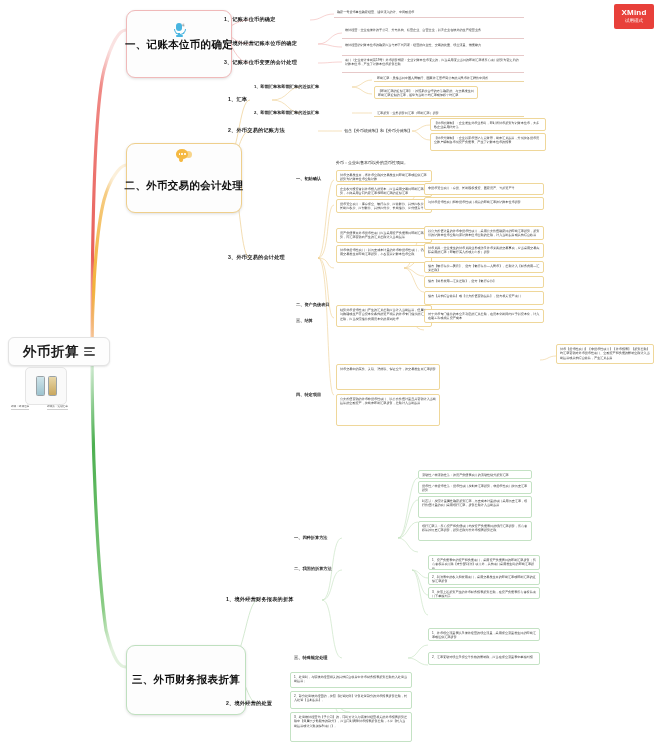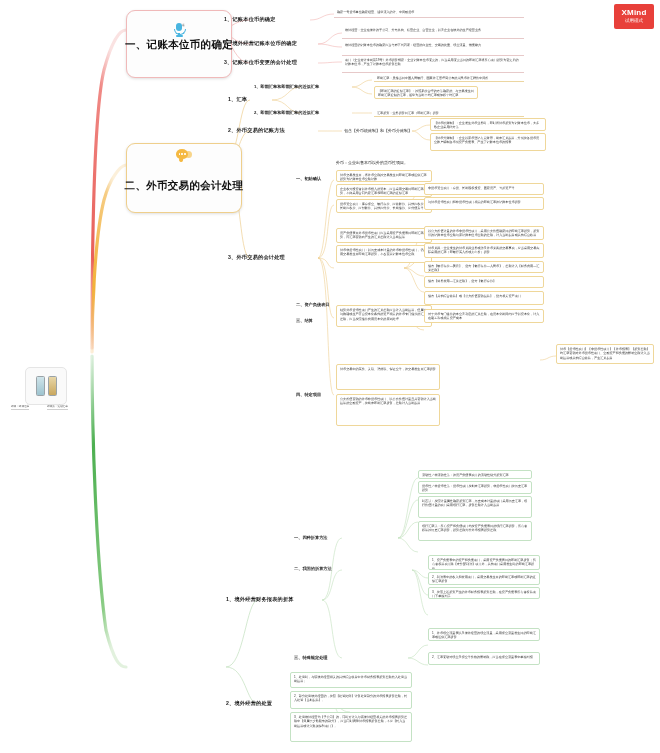--- a/index.html
+++ b/index.html
@@ -185,20 +185,28 @@
     <path d="M412,570 C420,570 420,595 428,595" fill="none" stroke="#c2e0bd" stroke-width="0.6"></path>
     <path d="M412,570 C420,570 420,615 428,615" fill="none" stroke="#c2e0bd" stroke-width="0.6"></path>
     <path d="M412,570 C420,570 420,578 428,578" fill="none" stroke="#c2e0bd" stroke-width="0.6"></path>
     <path d="M408,658 C418,658 418,645 428,645" fill="none" stroke="#c2e0bd" stroke-width="0.6"></path>
     <path d="M408,658 C418,658 418,665 428,665" fill="none" stroke="#c2e0bd" stroke-width="0.6"></path>
     <path d="M330,704 C340,704 340,692 350,692" fill="none" stroke="#c2e0bd" stroke-width="0.6"></path>
     <path d="M330,704 C340,704 340,712 350,712" fill="none" stroke="#c2e0bd" stroke-width="0.6"></path>
     <path d="M330,704 C340,704 340,735 350,735" fill="none" stroke="#c2e0bd" stroke-width="0.6"></path>
   </svg>
 
+  <div class="root">
+    <span class="rtxt">外币折算</span>
+    <span class="rbars">
+        <i></i>
+        <i></i>
+        <i></i>
+      </span>
+  </div>
 
   <div class="imgnode">
     <span class="batt b1"></span>
     <span class="batt b2"></span>
   </div>
   <div class="cap c1">即期：即期汇率</div>
   <div class="cap c2">即期的：近似汇率</div>
 
   <div class="l1 b1">
     <span class="mic">
@@ -268,20 +276,28 @@
   <div class="l3" style="left:296px;top:318px">三、结算</div>
   <div class="note orange" style="left:336px;top:305px;width:96px;height:22px">结算外币货币性项目产生的汇兑差额应当计入当期损益，但属于与购建或生产符合资本化条件的资产相关的外币专门借款的汇兑差额，应当按照借款费用资本化的原则处理</div>
   <div class="note orange" style="left:424px;top:309px;width:120px;height:14px">对于外币专门借款的本金及利息的汇兑差额，在资本化期间内应予以资本化，计入在建工程或相关资产成本</div>
 
   <div class="l3" style="left:296px;top:392px">四、特定项目</div>
   <div class="note orange" style="left:336px;top:364px;width:104px;height:26px">外币交易中的买价、关税、消费税、保证金等，按交易发生日汇率折算</div>
   <div class="note orange" style="left:336px;top:394px;width:104px;height:32px">公允价值变动的外币非货币性项目、以公允价值计量且其变动计入当期损益的金融资产，按期末即期汇率折算，差额计入当期损益</div>
 
   <div class="note orange" style="left:556px;top:344px;width:98px;height:20px">外币【货币性项目】【非货币性项目】【外币报表】【折算差额】均汇率变动对外币货币性项目、金融资产和负债的影响金额计入当期损益或其他综合收益，产生汇兑损益</div>
 
+  <div class="l1 b3">
+    <span class="people">
+      <span class="p p1"><span class="head"></span><span class="body"></span></span>
+      <span class="p p2"><span class="head"></span><span class="body"></span></span>
+      <span class="p p3"><span class="head"></span><span class="body"></span></span>
+    </span>
+    <span class="l1lab">三、外币财务报表折算</span>
+  </div>
 
   <div class="l2" style="left:226px;top:596px">1、境外经营财务报表的折算</div>
 
   <div class="l3" style="left:294px;top:535px">一、四种折算方法</div>
   <div class="note green" style="left:418px;top:470px;width:114px;height:9px">流动性／非流动性法：按资产负债表项目的流动性划分折算汇率</div>
   <div class="note green" style="left:418px;top:481px;width:114px;height:13px">货币性／非货币性法：货币性项目按期末汇率折算，非货币性项目按历史汇率折算</div>
   <div class="note green" style="left:418px;top:496px;width:114px;height:22px">时态法：按照计量属性确定折算汇率，历史成本计量的项目采用历史汇率，现行价值计量的项目采用现行汇率，折算差额计入当期损益</div>
   <div class="note green" style="left:418px;top:521px;width:114px;height:20px">现行汇率法：所有资产和负债项目均按资产负债表日的现行汇率折算，所有者权益按历史汇率折算，折算差额列作外币报表折算差额</div>
 
   <div class="l3" style="left:294px;top:566px">二、我国的折算方法</div>

